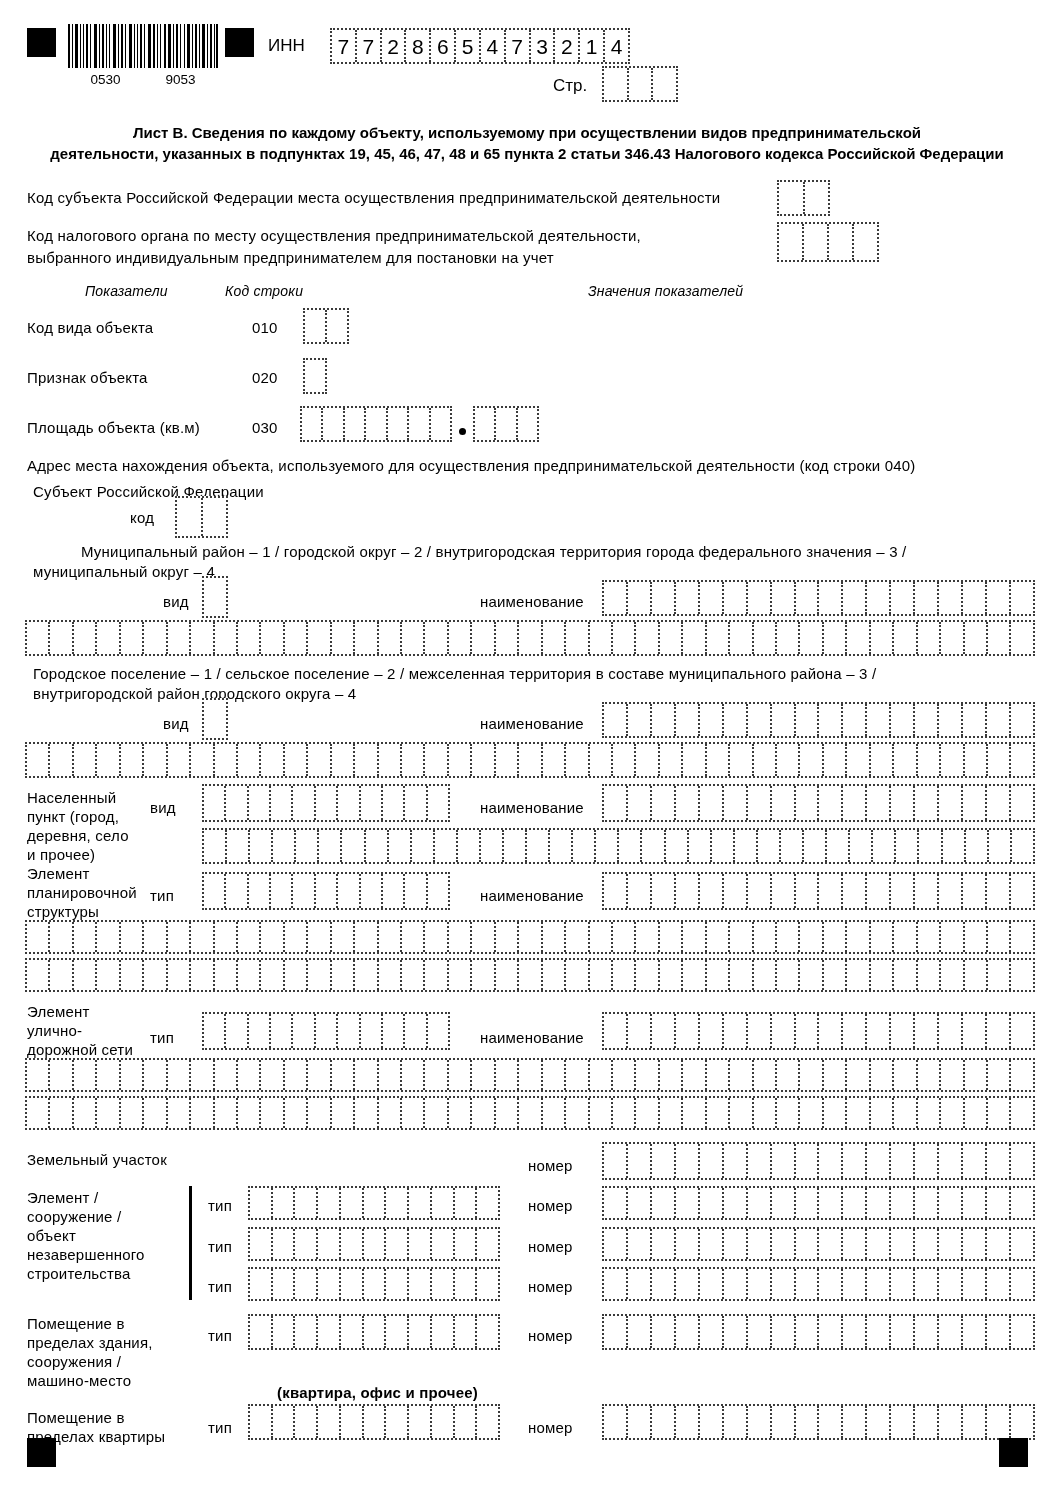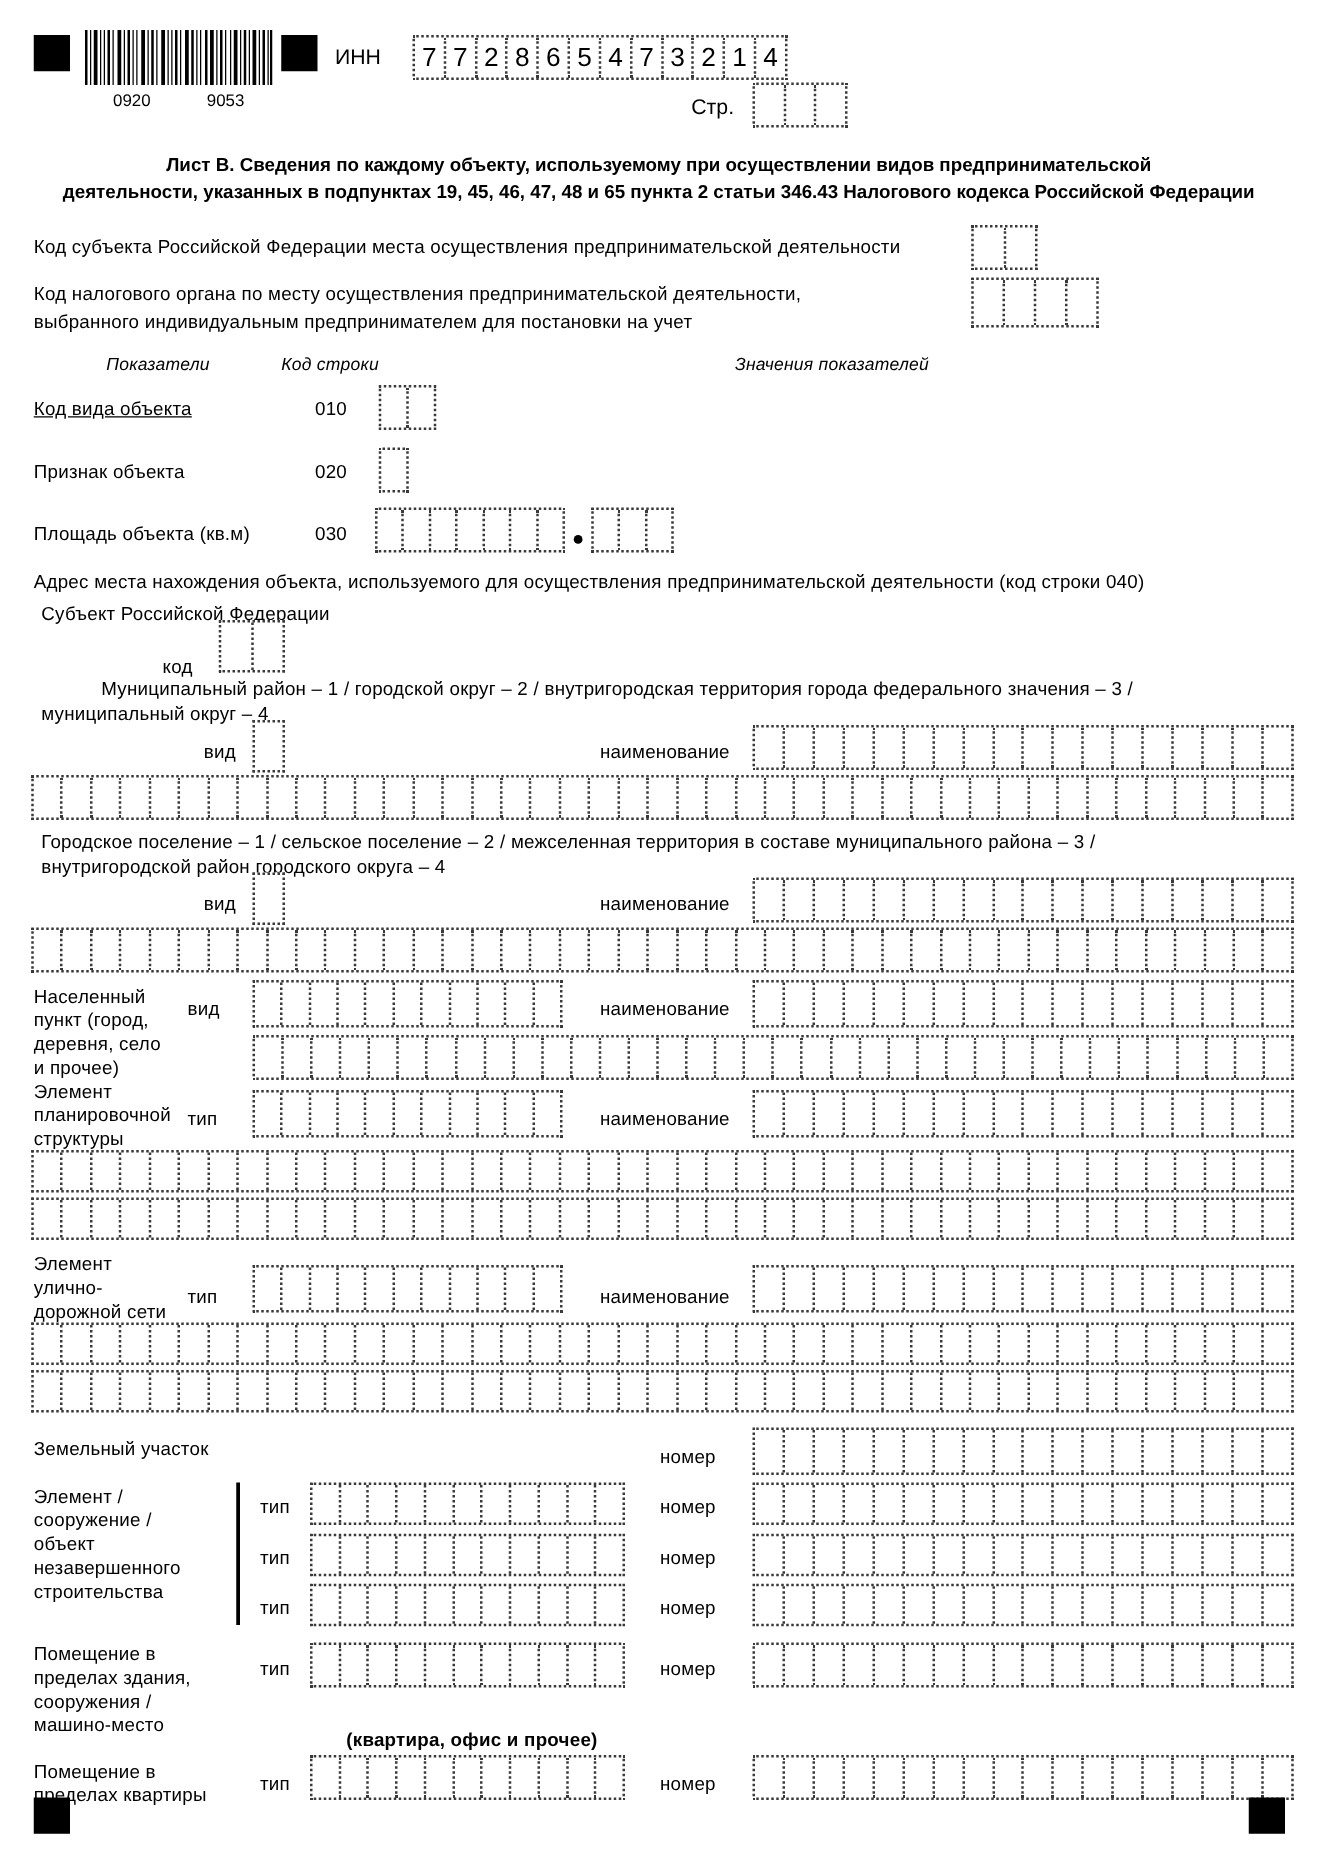--- a/index.html
+++ b/index.html
@@ -62,21 +62,21 @@
       <rect x="124" y="0" width="1" height="44"></rect>
         <rect x="127" y="0" width="2" height="44"></rect>
       <rect x="131" y="0" width="1" height="44"></rect>
         <rect x="134" y="0" width="3" height="44"></rect>
       <rect x="139" y="0" width="1" height="44"></rect>
         <rect x="142" y="0" width="2" height="44"></rect>
       <rect x="146" y="0" width="1" height="44"></rect>
         <rect x="148" y="0" width="2" height="44"></rect>
     </svg>
     <div class="bcnum" style="width:150px;">
-      <span>0920</span>
+      <span>0530</span>
       <span>9053</span>
     </div>
   </div>
   <div class="abs sq" style="left:225px;top:28px;"></div>
 
   <div class="abs" style="left:268px;top:36px;font-size:17px;">ИНН</div>
   <div class="abs cells" style="left:330px;top:28px;width:300px;height:36px;">
       <span class="cell">7</span>
       <span class="cell">7</span>
       <span class="cell">2</span>
@@ -115,21 +115,21 @@
       <span class="cell"></span>
       <span class="cell"></span>
       <span class="cell"></span>
       <span class="cell"></span>
     </div>
 
   <div class="abs lbl i sm" style="left:85px;top:282px;">Показатели</div>
   <div class="abs lbl i sm" style="left:225px;top:282px;">Код строки</div>
   <div class="abs lbl i sm" style="left:588px;top:282px;">Значения показателей</div>
 
-  <div class="abs lbl" style="left:27px;top:318px;text-decoration:underline;">Код вида объекта</div>
+  <div class="abs lbl" style="left:27px;top:318px;">Код вида объекта</div>
   <div class="abs lbl" style="left:252px;top:318px;">010</div>
   <div class="abs cells" style="left:303px;top:308px;width:46px;height:36px;">
       <span class="cell"></span>
       <span class="cell"></span>
     </div>
 
   <div class="abs lbl" style="left:27px;top:368px;">Признак объекта</div>
   <div class="abs lbl" style="left:252px;top:368px;">020</div>
   <div class="abs cells" style="left:303px;top:358px;width:24px;height:36px;">
       <span class="cell"></span>
@@ -148,21 +148,21 @@
     </div>
   <div class="abs dot" style="left:459px;top:428px;"></div>
   <div class="abs cells" style="left:473px;top:406px;width:66px;height:36px;">
       <span class="cell"></span>
       <span class="cell"></span>
       <span class="cell"></span>
     </div>
 
   <div class="abs lbl" style="left:27px;top:456px;">Адрес места нахождения объекта, используемого для осуществления предпринимательской деятельности (код строки 040)</div>
   <div class="abs lbl" style="left:33px;top:482px;">Субъект Российской Федерации</div>
-  <div class="abs lbl" style="left:130px;top:508px;margin-top:16px;">код</div>
+  <div class="abs lbl" style="left:130px;top:508px;">код</div>
   <div class="abs cells" style="left:175px;top:496px;width:53px;height:42px;">
       <span class="cell"></span>
       <span class="cell"></span>
     </div>
 
   <div class="abs lbl" style="left:33px;top:542px;margin-left:48px;">Муниципальный район – 1 / городской округ – 2 / внутригородская территория города федерального значения – 3 /</div>
   <div class="abs lbl" style="left:33px;top:562px;">муниципальный округ – 4</div>
   <div class="abs lbl" style="left:163px;top:592px;">вид</div>
   <div class="abs cells" style="left:202px;top:576px;width:26px;height:42px;">
       <span class="cell"></span>

